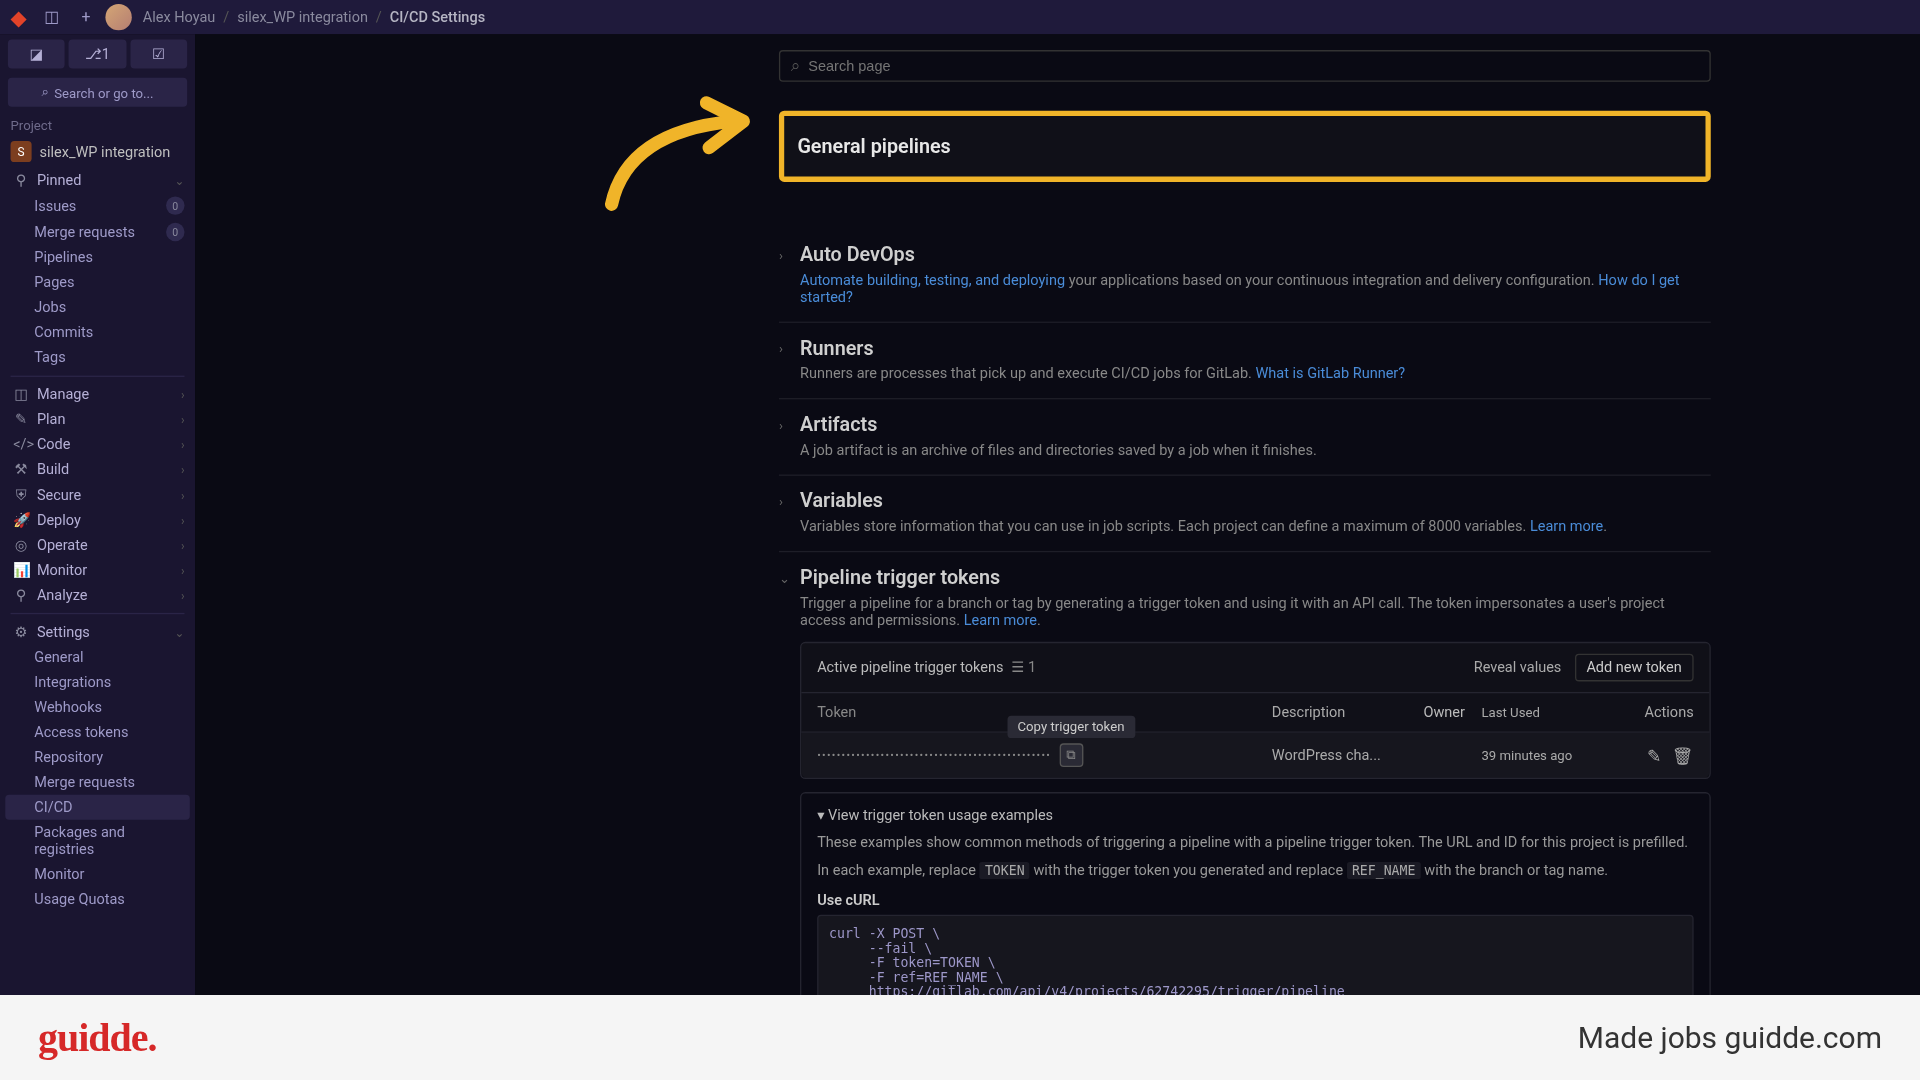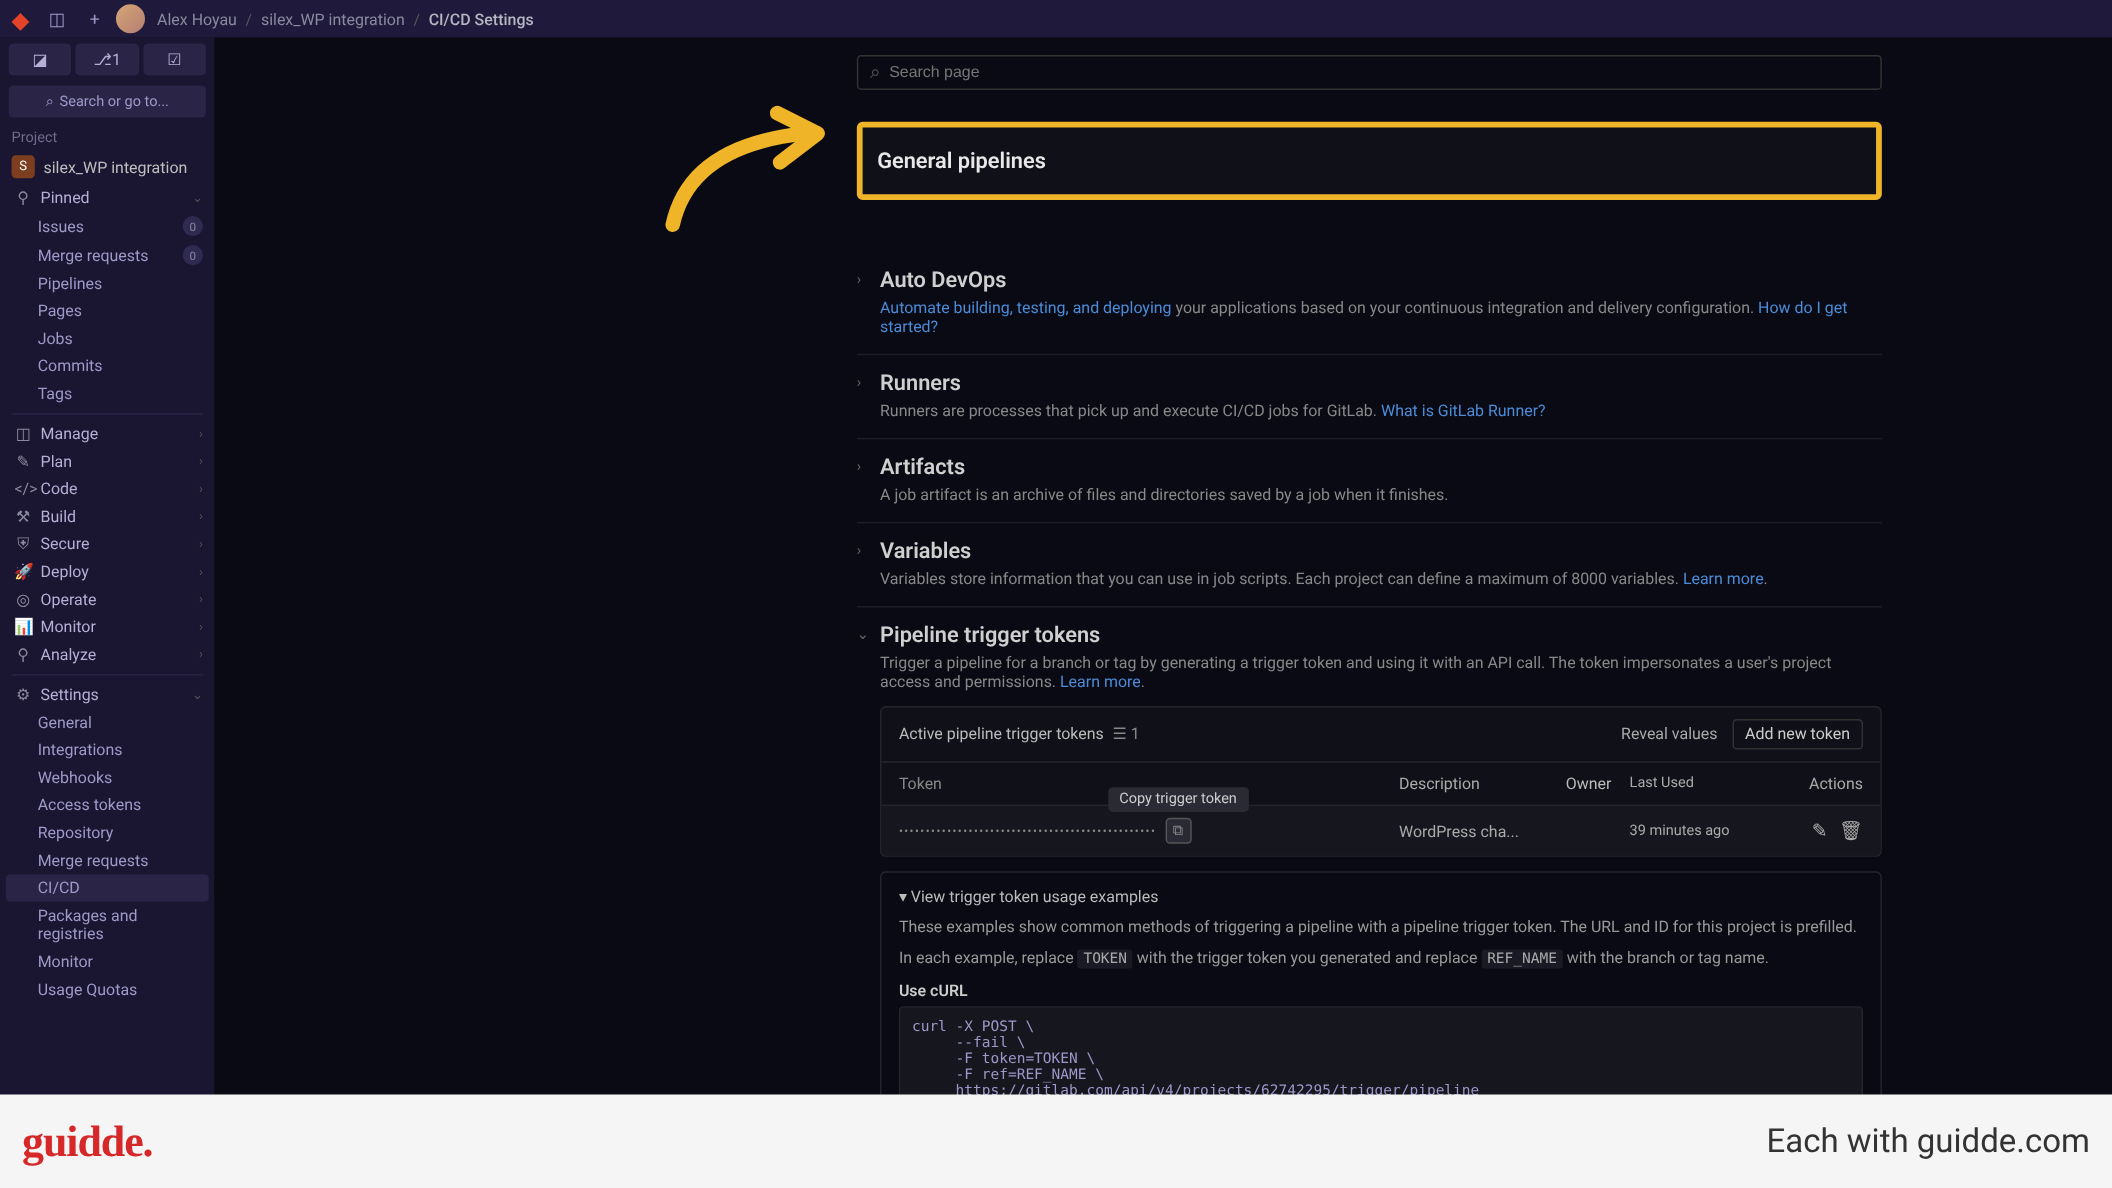--- a/index.html
+++ b/index.html
@@ -220,21 +220,21 @@
   white-space: pre; overflow: hidden;
 }
 
 
 .footer {
   position: absolute;
   bottom: 0; left: 0; right: 0;
   height: 85px;
   background: #f5f5f5;
   display: flex; align-items: center; justify-content: space-between;
-  padding: 0 20px;
+  padding: 0 38px;
 }
 .guidde-logo {
   font-family: Georgia, serif;
   font-weight: 700;
   color: #d62828;
   font-size: 40px;
   letter-spacing: -1px;
 }
 .madewith {
   color: #333; font-size: 30px;
@@ -505,14 +505,14 @@
   - "curl -X POST --fail -F token=TOKEN -F ref=REF_NAME https://gitlab.com/api/v4/projects/62742295/trigger/pipeline"</div>
 
         </div>
       </div>
     </div>
   </div>
 </div>
 
 <div class="footer">
   <div class="guidde-logo">guidde.</div>
-  <div class="madewith">Each with guidde.com</div>
+  <div class="madewith">Made jobs guidde.com</div>
 </div>
 
 </body></html>

